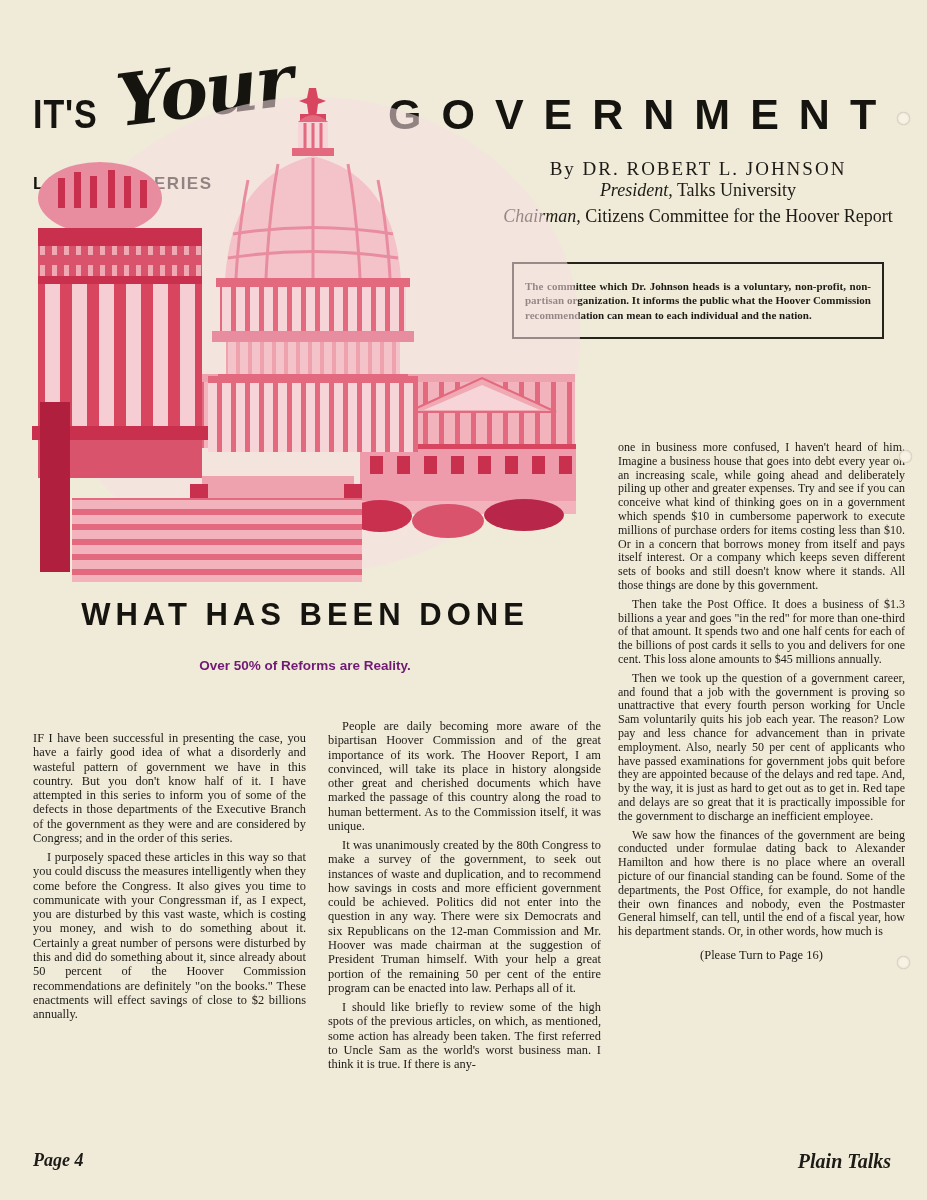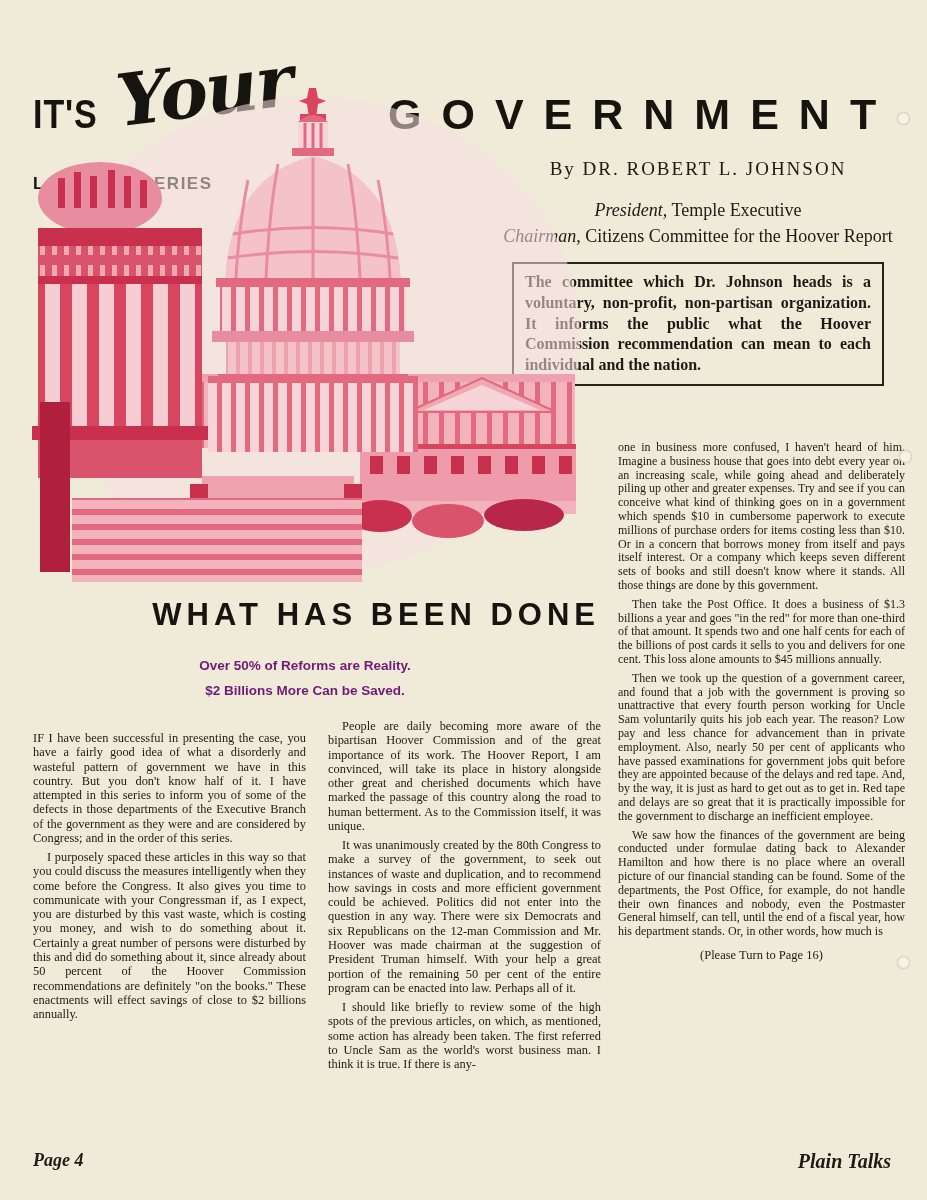--- a/index.html
+++ b/index.html
@@ -35,39 +35,39 @@
     white-space:nowrap;
   }
   .series-label {
     left:33px; top:174px;
     font-size:17px; font-weight:bold; letter-spacing:1.5px;
     font-family:"Liberation Sans", sans-serif; color:#16140f;
   }
 
   
   .byline { left:488px; top:158px; width:420px; text-align:center; }
-  .byline .l1 { font-size:19px; letter-spacing:2px; margin-bottom:20px; }
+  .byline .l1 { font-size:19px; letter-spacing:2px; margin-bottom:0; }
   .byline .l2, .byline .l3 { font-size:18px; margin-bottom:5px; }
   .byline .role { font-style:italic; }
 
   
   .info-box {
     left:512px; top:262px; width:372px;
     border:2.5px solid #26231d;
-    padding:8px 11px;
-    font-size:16px; font-weight:bold; line-height:1.3;
+    padding:15px 11px;
+    font-size:11px; font-weight:bold; line-height:1.3;
     text-align:justify;
   }
 
   
   .capitol { left:12px; top:80px; width:568px; height:512px; }
 
   
   .section-head {
-    left:10px; top:597px; width:590px; text-align:right;
+    left:10px; top:597px; width:590px; text-align:center;
     font-size:31px; font-weight:bold; letter-spacing:5px;
     font-family:"Liberation Sans", sans-serif; color:#16140f;
     white-space:nowrap;
   }
   .subhead {
     left:10px; top:653px; width:590px; text-align:center;
     font-size:13.5px; font-weight:bold; line-height:25px;
     font-family:"Liberation Sans", sans-serif; color:#701a75;
   }
 
@@ -97,21 +97,21 @@
 </head>
 <body>
 
 <div class="abs title-its">IT'S</div>
 <div class="abs title-script">Your</div>
 <div class="abs title-gov">GOVERNMENT</div>
 <div class="abs series-label">LAST OF A SERIES</div>
 
 <div class="abs byline">
   <div class="l1">By DR. ROBERT L. JOHNSON</div>
-  <div class="l2"><span class="role">President,</span><span> Temple Executive</span></div>
+  <div class="l2"><span class="role">President,</span><span> Talks University</span></div>
   <div class="l3"><span class="role">Chairman,</span><span> Citizens Committee for the Hoover Report</span></div>
 </div>
 
 <div class="abs info-box">The committee which Dr. Johnson heads is a voluntary, non-profit, non-partisan organization. It informs the public what the Hoover Commission recommendation can mean to each individual and the nation.</div>
 
 <div class="abs capitol">
   <svg width="568" height="512" viewBox="0 0 568 512">
     <defs>
       <pattern id="pcol" patternUnits="userSpaceOnUse" width="14" height="60">
         <rect width="14" height="60" fill="#f7d4d8"></rect>
@@ -207,21 +207,20 @@
     <rect x="190" y="396" width="152" height="22" fill="#eda2ae"></rect>
     <rect x="178" y="404" width="18" height="28" fill="#c9304e"></rect>
     <rect x="332" y="404" width="18" height="28" fill="#c9304e"></rect>
     <rect x="60" y="418" width="290" height="84" fill="url(#psteps)"></rect>
   </svg>
 </div>
 
 <div class="abs section-head">WHAT HAS BEEN DONE</div>
 <div class="abs subhead">
   <div>Over 50% of Reforms are Reality.</div>
-  <div>$2 Billions More Can be Saved.</div>
 </div>
 
 <div class="abs bodycol col1">
   <p class="noindent">IF I have been successful in presenting the case, you have a fairly good idea of what a disorderly and wasteful pattern of government we have in this country. But you don't know half of it. I have attempted in this series to inform you of some of the defects in those departments of the Executive Branch of the government as they were and are considered by Congress; and in the order of this series.</p>
   <p>I purposely spaced these articles in this way so that you could discuss the measures intelligently when they come before the Congress. It also gives you time to communicate with your Congressman if, as I expect, you are disturbed by this vast waste, which is costing you money, and wish to do something about it. Certainly a great number of persons were disturbed by this and did do something about it, since already about 50 percent of the Hoover Commission recommendations are definitely "on the books." These enactments will effect savings of close to $2 billions annually.</p>
 </div>
 
 <div class="abs bodycol col2">
   <p>People are daily becoming more aware of the bipartisan Hoover Commission and of the great importance of its work. The Hoover Report, I am convinced, will take its place in history alongside other great and cherished documents which have marked the passage of this country along the road to human betterment. As to the Commission itself, it was unique.</p>
   <p>It was unanimously created by the 80th Congress to make a survey of the government, to seek out instances of waste and duplication, and to recommend how savings in costs and more efficient government could be achieved. Politics did not enter into the question in any way. There were six Democrats and six Republicans on the 12-man Commission and Mr. Hoover was made chairman at the suggestion of President Truman himself. With your help a great portion of the remaining 50 per cent of the entire program can be enacted into law. Perhaps all of it.</p>

